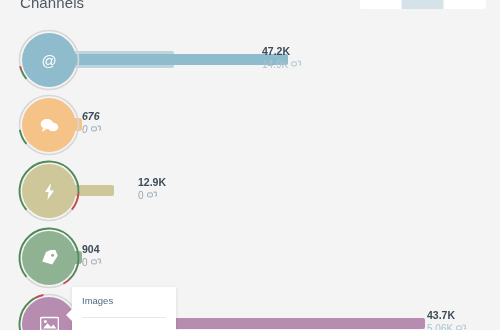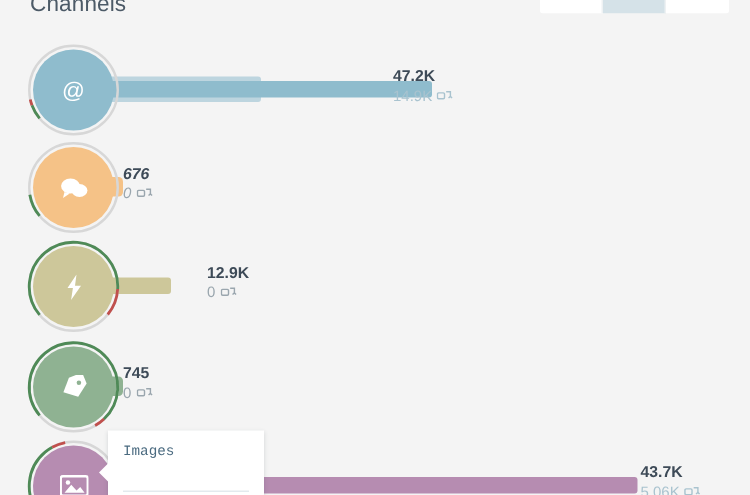--- a/index.html
+++ b/index.html
@@ -91,23 +91,22 @@
   .tooltip {
     position: absolute; left: 72px; top: 287px;
     width: 104px; height: 60px;
     background: #ffffff;
     box-shadow: 0 1px 3px rgba(40,50,60,.16);
     padding: 8px 10px 0 10px;
     z-index: 40;
   }
   .tt-title {
     font-size: 9.5px; color: #4b6b80; line-height: 12px;
-    padding-bottom: 20px;
+    padding-bottom: 10px;
     border-bottom: 1px solid #e3eaee;
-    font-family: Liberation Mono, monospace;
   }
   .tt-row {
     display: flex; align-items: baseline; gap: 10px;
     padding-top: 7px;
   }
   .tt-label { font-size: 9.5px; font-weight: bold; color: #4f8a57; }
   .tt-value { font-size: 9.5px; font-weight: bold; color: #3d4a57; }
   .tt-pct { font-size: 6.5px; font-weight: bold; color: #3d4a57; }
   .tt-arrow {
     position: absolute; left: -6px; top: 22px;
@@ -227,21 +226,21 @@
           <div class="disc" style="background:#8fb292;">
             <div class="glyph">
               <svg width="19" height="16" viewBox="0 0 19 16">
                 <path d="M8.5 1 L18 1 L18 9 L9.5 15 L1.5 8.5 Z" fill="#fff" transform="rotate(-22 9.5 8)"></path>
                 <circle cx="12.6" cy="5.2" r="1.5" fill="#8fb292"></circle>
               </svg>
             </div>
           </div>
         </div>
         <div class="labels" style="left:82px;">
-          <div class="val-main">745</div>
+          <div class="val-main">904</div>
           <div class="val-sub">
             <span>0</span>
             <svg class="rt-icon" viewBox="0 0 14 11" fill="none" stroke="#9aa6ae" stroke-width="1.2">
               <rect x="0.8" y="2.2" width="6" height="5" rx="1"></rect>
               <path d="M8.2 1.2 h3.6 v4.2"></path>
               <path d="M10.2 6.6 l1.6 -1.4 l1.4 1.4"></path>
             </svg>
           </div>
         </div>
       </div>

